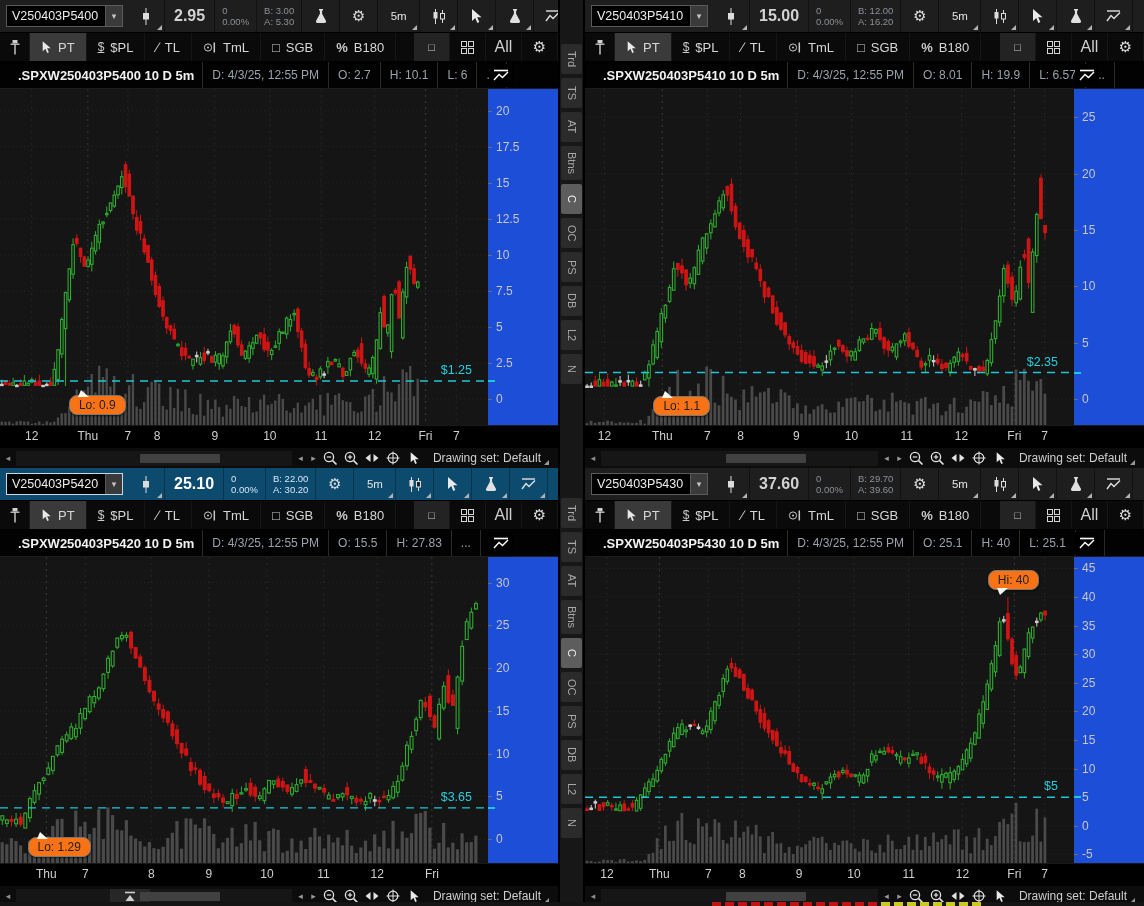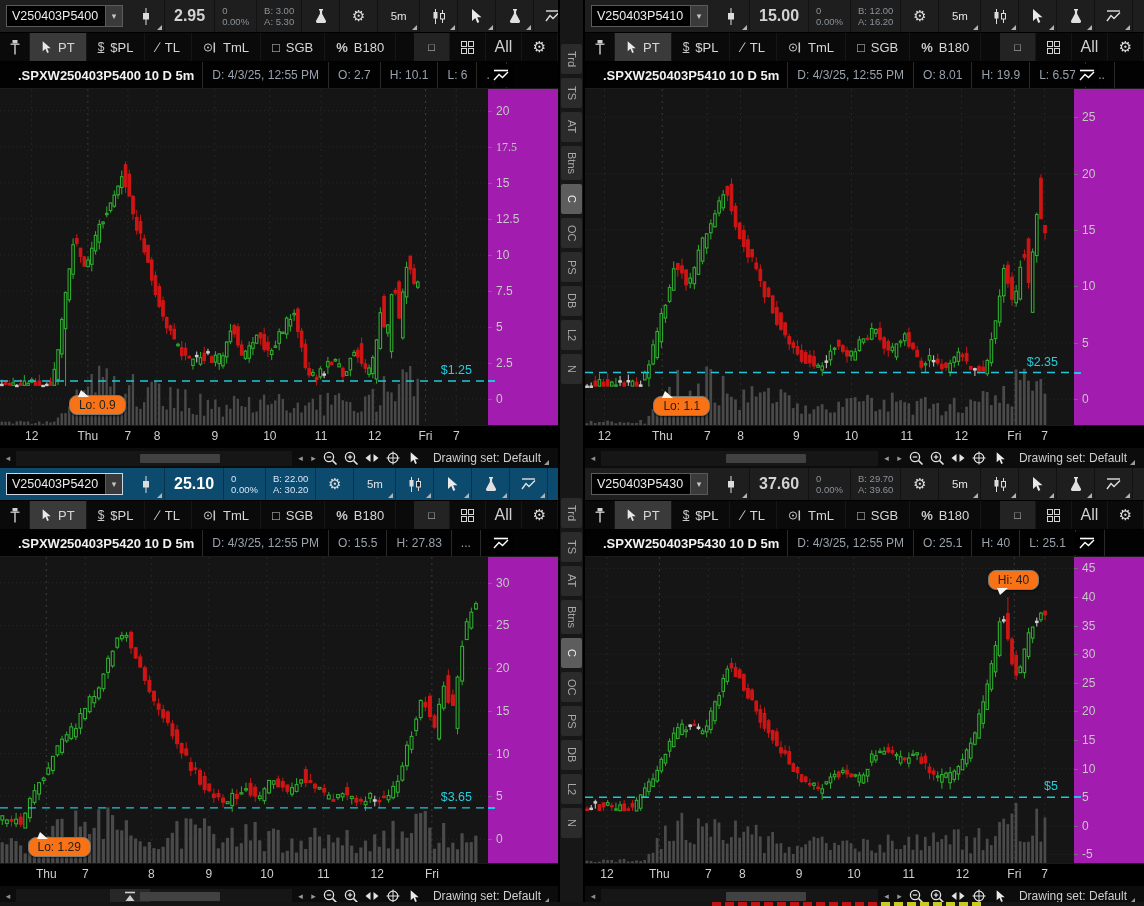--- a/index.html
+++ b/index.html
@@ -53,21 +53,21 @@
 
 .hdr{height:27px;background:#020202;display:flex;align-items:stretch;border-bottom:1px solid #1c1c1c;position:relative;flex:0 0 auto}
 .htitle{display:flex;align-items:center;font-weight:bold;font-size:13px;color:#f1f1f1;
         padding:0 8px 0 18px;border-right:1px solid #2a2a2a;white-space:nowrap}
 .hfield{display:flex;align-items:center;color:#99a1ab;font-size:12px;padding:0 9px;
         border-right:1px solid #2a2a2a;white-space:nowrap}
 .hicon{position:absolute;top:2px;width:24px;height:23px;display:flex;align-items:center;justify-content:center;background:#000;cursor:pointer}
 
 .chartrow{flex:1 1 auto;display:flex;min-height:0}
 .plot{position:relative;background:#151515;overflow:hidden;flex:0 0 auto}
-.yaxis{position:relative;flex:1 1 auto;background:#a21caf}
+.yaxis{position:relative;flex:1 1 auto;background:#1d4ed8}
 .ytick{position:absolute;left:8px;color:#c6c6c6;font-size:12px;transform:translateY(-50%)}
 .ymark{position:absolute;left:0;width:4px;height:1px;background:#6f6f6f}
 .ycyan{position:absolute;left:0;width:7px;height:2px;background:#1fc8d8}
 .dlabel{position:absolute;color:#27cddd;font-size:12.5px;transform:translateX(-100%);z-index:4}
 .bubble{position:absolute;background:#f97316;color:#222;font-size:12px;padding:2px 9px;border-radius:8px;
         border:1px solid #7a7a72;white-space:nowrap;z-index:5;box-shadow:0 1px 2px rgba(0,0,0,.6)}
 .bubble.lo::before{content:"";position:absolute;left:8px;top:-6px;
   border-left:3px solid transparent;border-right:8px solid transparent;border-bottom:7px solid #f7f7ef}
 .bubble.hi::after{content:"";position:absolute;left:8px;bottom:-6px;
   border-left:3px solid transparent;border-right:8px solid transparent;border-top:7px solid #f7f7ef}
@@ -588,21 +588,21 @@
             <rect x="416.5564285714286" y="193.0122349604035" width="2.5" height="5.209947739255426" fill="#101010" stroke="#2fae2f" stroke-width="1.1"></rect>
             <line x1="0" y1="292.0171673819743" x2="488" y2="292.0171673819743" stroke="#1fc8d8" stroke-width="1.4" stroke-dasharray="8,6"></line>
           </svg>
       <div class="dlabel" style="left: 472px; top: 274.017px;">$1.25</div>
       <div class="bubble lo" style="left: 68.952px; top: 306.064px;">Lo: 0.9</div>
     </div>
     <div class="yaxis">
           <div class="ymark" style="top: 21.6309px;"></div>
           <div class="ytick" style="top: 21.6309px;">20</div>
           <div class="ymark" style="top: 57.6824px;"></div>
-          <div class="ytick" style="top: 57.6824px; font-family: Liberation Serif, serif;">17.5</div>
+          <div class="ytick" style="top: 57.6824px;">17.5</div>
           <div class="ymark" style="top: 93.7339px;"></div>
           <div class="ytick" style="top: 93.7339px;">15</div>
           <div class="ymark" style="top: 129.785px;"></div>
           <div class="ytick" style="top: 129.785px;">12.5</div>
           <div class="ymark" style="top: 165.837px;"></div>
           <div class="ytick" style="top: 165.837px;">10</div>
           <div class="ymark" style="top: 201.888px;"></div>
           <div class="ytick" style="top: 201.888px;">7.5</div>
           <div class="ymark" style="top: 237.94px;"></div>
           <div class="ytick" style="top: 237.94px;">5</div>

